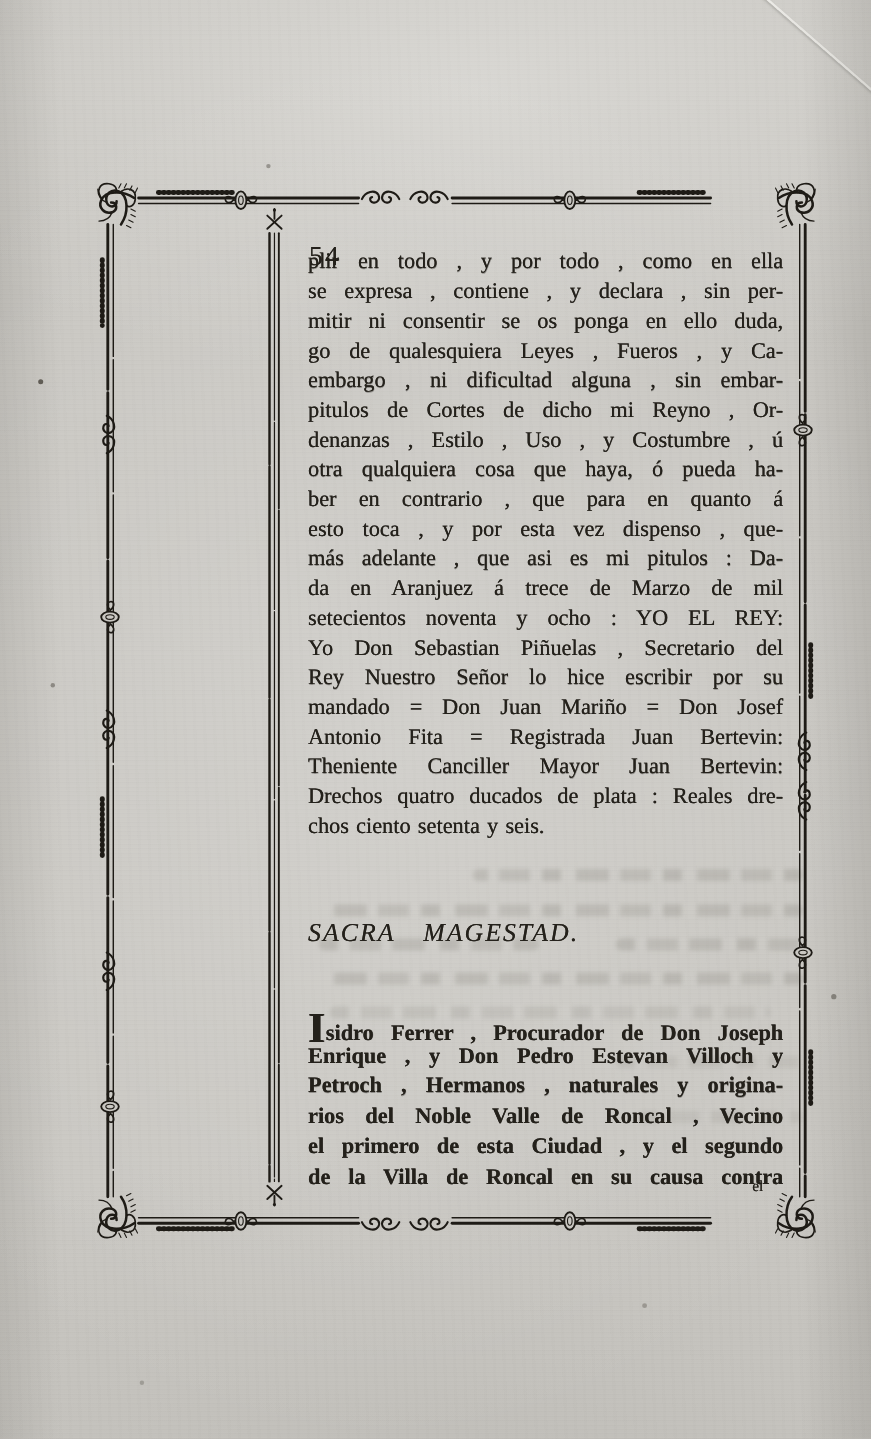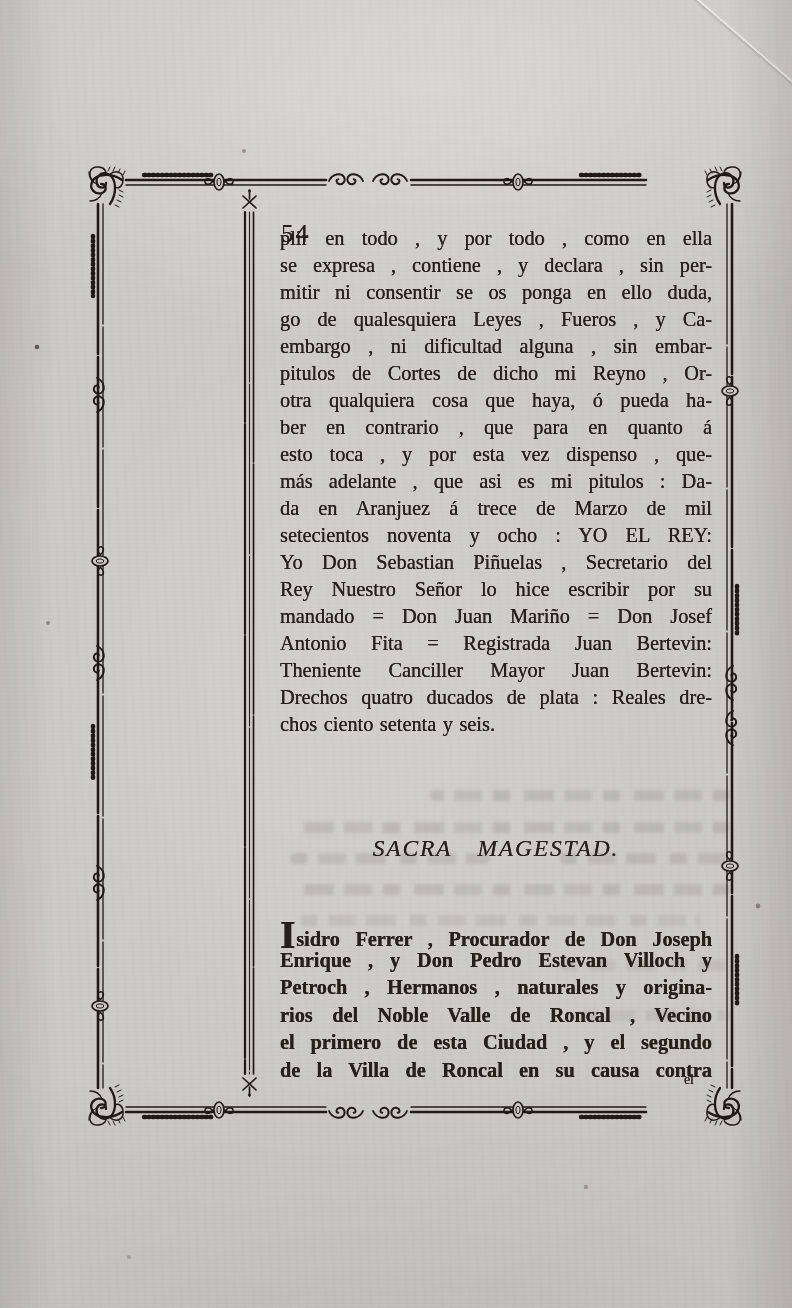--- a/index.html
+++ b/index.html
@@ -35,21 +35,21 @@
     height:27px;line-height:27px;font-size:20.3px;
     text-align:justify;text-align-last:justify;-moz-text-align-last:justify;
     text-justify:inter-word;white-space:normal;
     text-shadow:0 0 .55px rgba(30,27,22,.8), .3px .3px .4px rgba(30,27,22,.35);
     word-spacing:1.5px;
   }
   .tline2{height:27.6px;line-height:27.6px;}
   .para1 .tline:last-child{text-align-last:left;-moz-text-align-last:left;}
   .heading{
     left:280px;top:833px;width:432px;height:30px;line-height:30px;
-    font-size:23.5px;font-style:italic;text-align:center;
+    font-size:23.5px;font-style:italic;text-align:left;
     letter-spacing:1.8px;word-spacing:18px;
     text-shadow:0 0 .6px rgba(30,27,22,.85);
   }
   .dropcap{
     display:inline;font-size:39px;line-height:27px;
     position:relative;top:2px;letter-spacing:1px;
     text-shadow:.8px 0 0 rgba(30,27,22,.9), 0 0 .6px rgba(30,27,22,.8);
   }
   .catchword{
     left:280px;top:1066px;width:432px;height:27px;line-height:27px;
@@ -200,20 +200,21 @@
 
   <div class="abs pagenum">54</div>
 
   <div class="abs para para1">
       <div class="tline">plir en todo , y por todo , como en ella</div>
       <div class="tline">se expresa , contiene , y declara , sin per-</div>
       <div class="tline">mitir ni consentir se os ponga en ello duda,</div>
       <div class="tline">go de qualesquiera Leyes , Fueros , y Ca-</div>
       <div class="tline">embargo , ni dificultad alguna , sin embar-</div>
       <div class="tline">pitulos de Cortes de dicho mi Reyno , Or-</div>
+      <div class="tline">denanzas , Estilo , Uso , y Costumbre , ú</div>
       <div class="tline">otra qualquiera cosa que haya, ó pueda ha-</div>
       <div class="tline">ber en contrario , que para en quanto á</div>
       <div class="tline">esto toca , y por esta vez dispenso , que-</div>
       <div class="tline">más adelante , que asi es mi pitulos : Da-</div>
       <div class="tline">da en Aranjuez á trece de Marzo de mil</div>
       <div class="tline">setecientos noventa y ocho : YO EL REY:</div>
       <div class="tline">Yo Don Sebastian Piñuelas , Secretario del</div>
       <div class="tline">Rey Nuestro Señor lo hice escribir por su</div>
       <div class="tline">mandado = Don Juan Mariño = Don Josef</div>
       <div class="tline">Antonio Fita = Registrada Juan Bertevin:</div>

